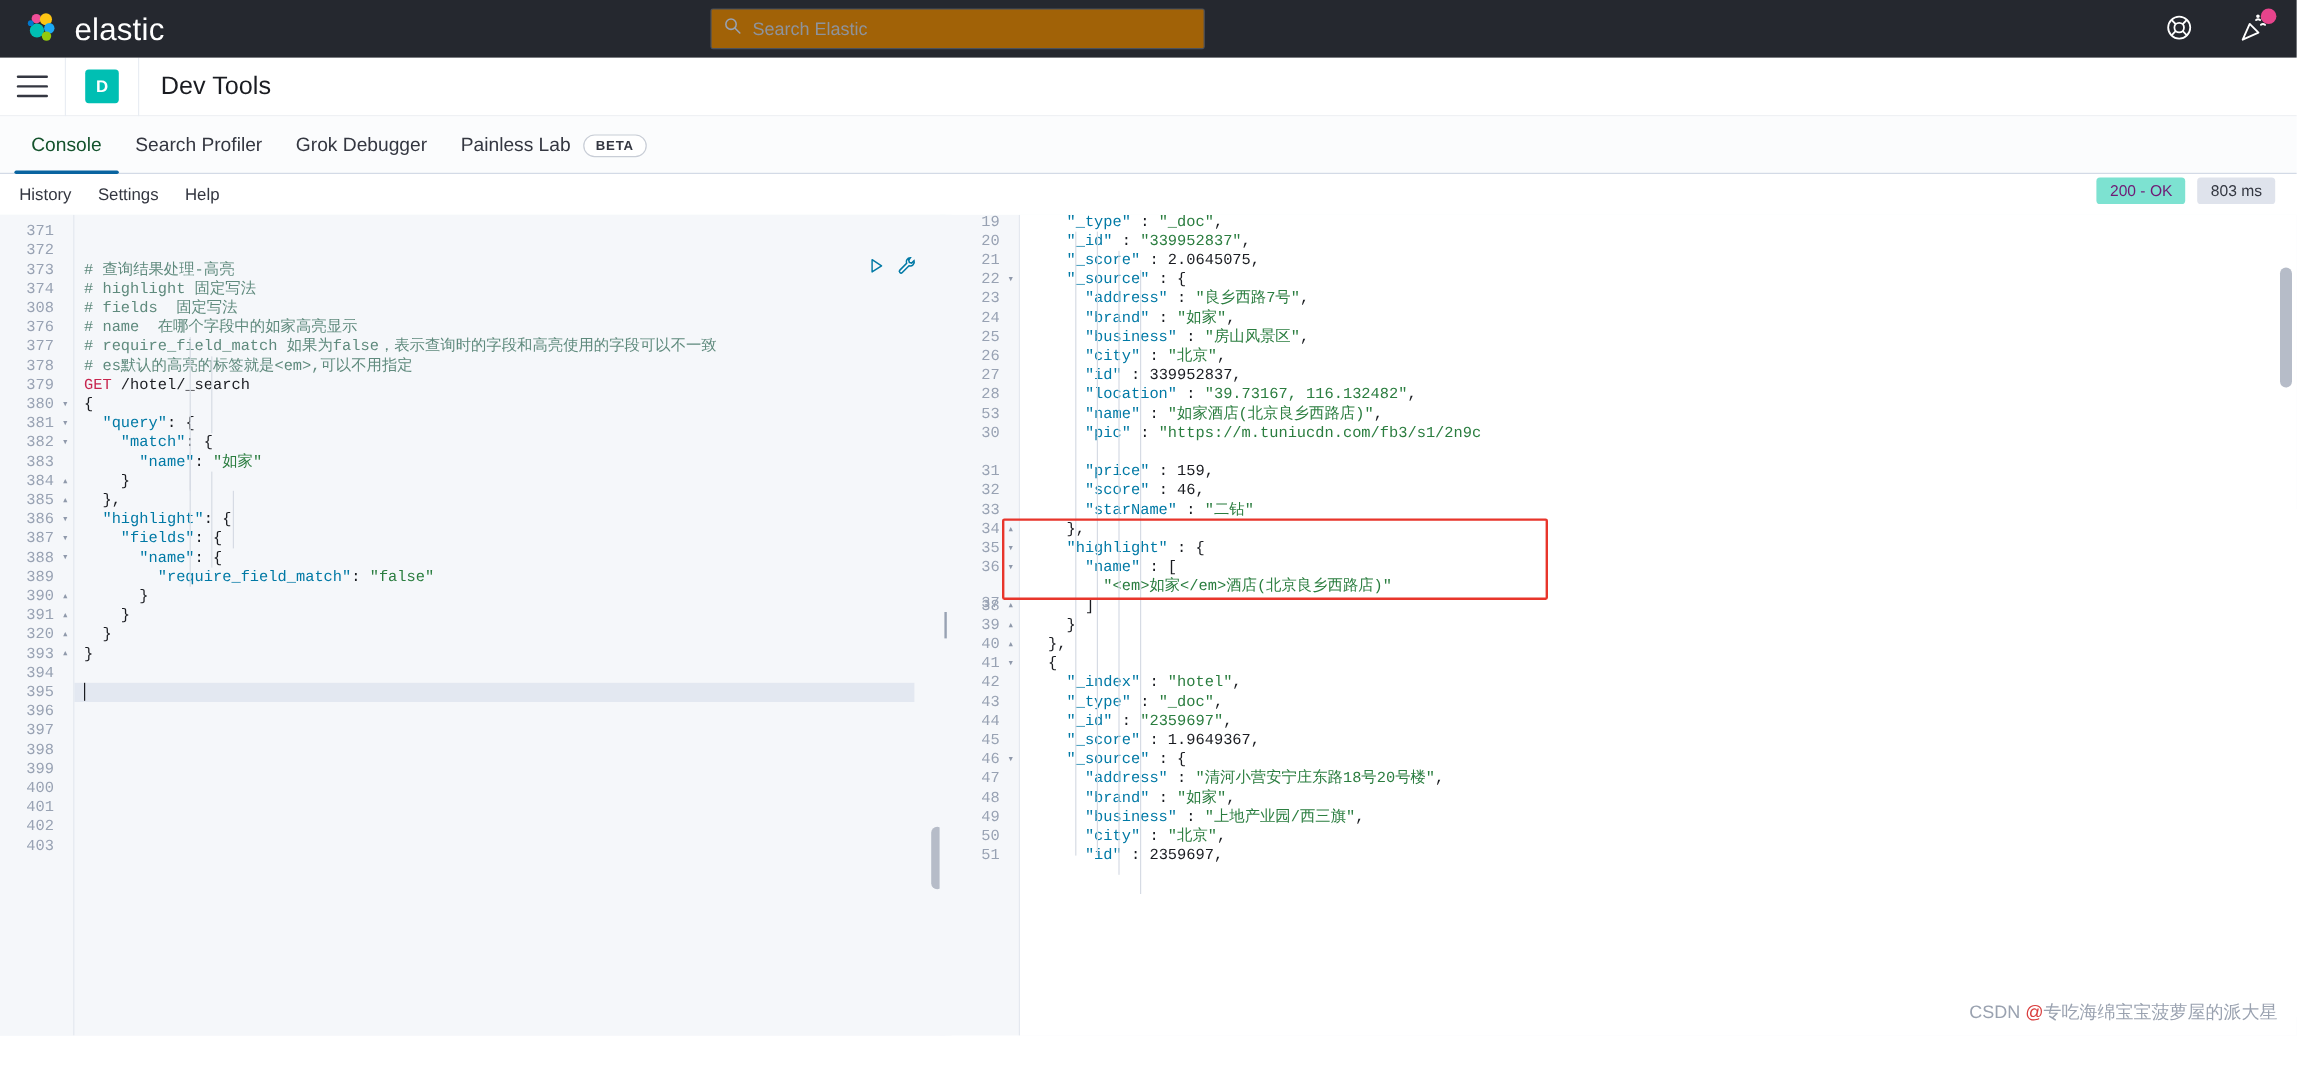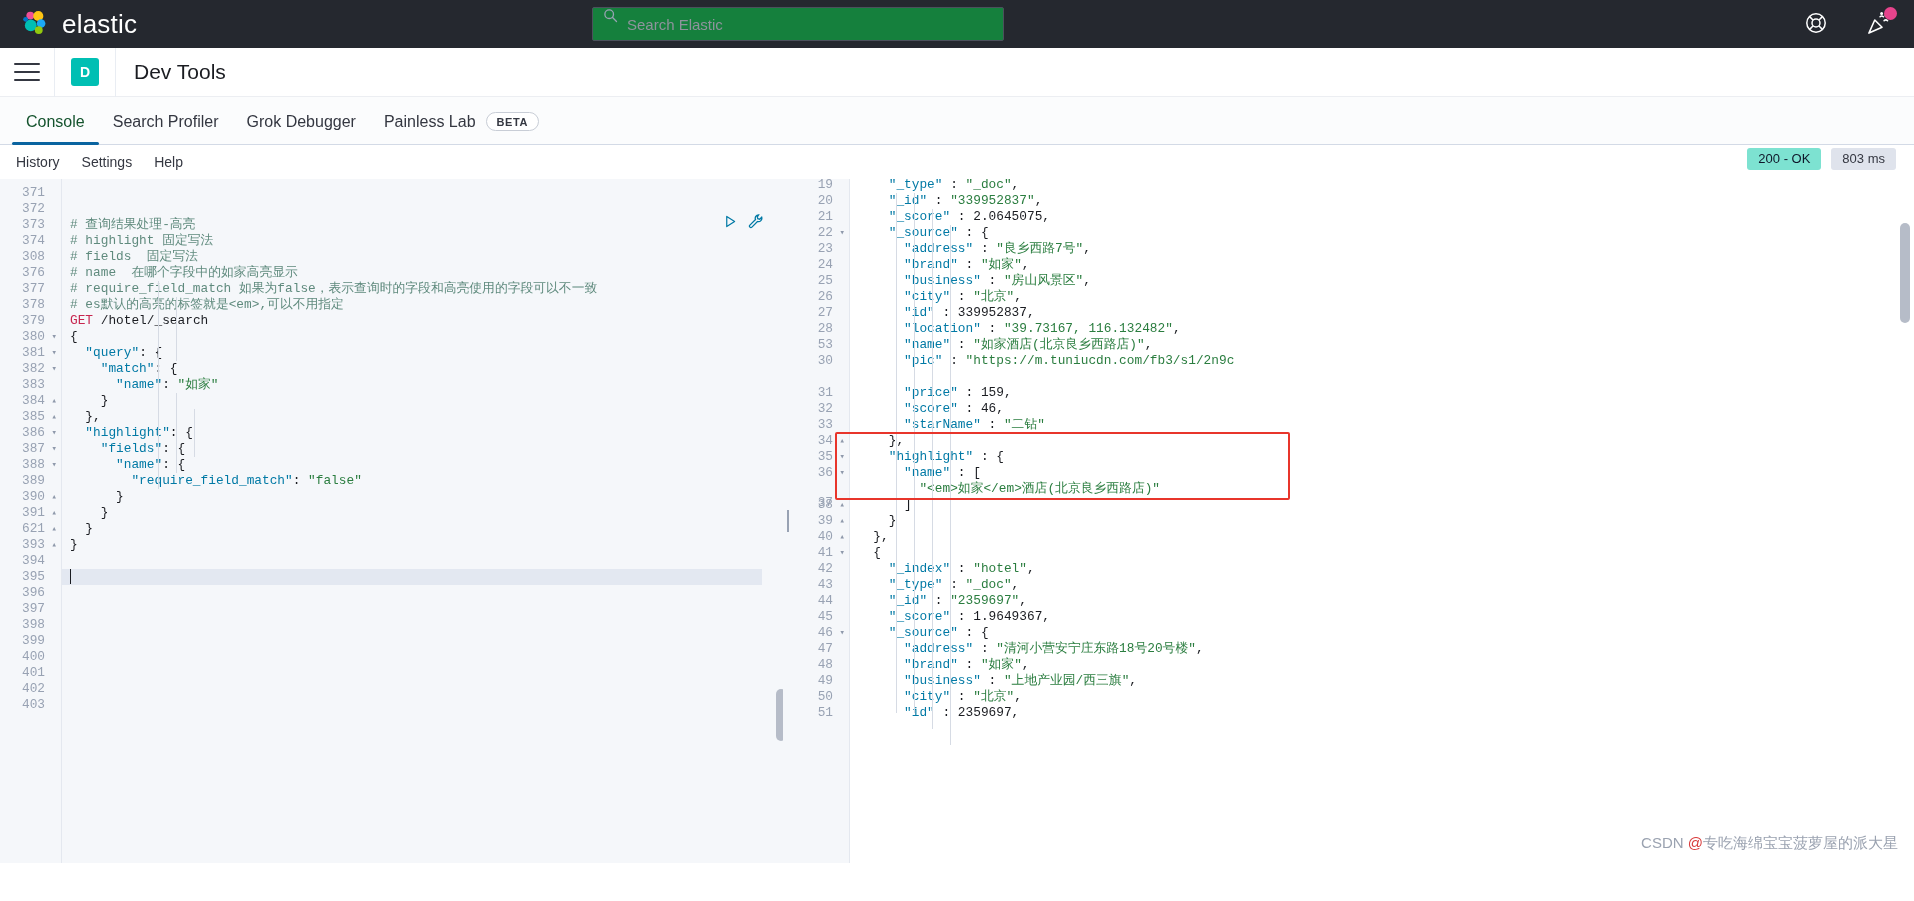--- a/index.html
+++ b/index.html
@@ -18,22 +18,22 @@
   }
   .brand { display: flex; align-items: center; gap: 12px; margin-left: 20px; }
   .brand-logo { width: 30px; height: 30px; position: relative; }
   .brand-name {
     color: #ffffff; font-size: 26px; letter-spacing: .2px;
     font-family: "Liberation Sans", sans-serif;
   }
   .searchwrap {
     position: absolute; left: 592px; top: 7px;
     width: 412px; height: 34px;
-    background: #15803d; border: 1px solid #4b515c; border-radius: 2px;
-    display: flex; padding: 0 10px; gap: 9px;
+    background: #a16207; border: 1px solid #4b515c; border-radius: 2px;
+    display: flex; align-items: center; padding: 0 10px; gap: 9px;
   }
   .searchwrap input {
     background: transparent; border: 0; outline: none;
     color: #c9ccd3; font-size: 15px; width: 100%;
     font-family: "Liberation Sans", sans-serif;
   }
   .searchwrap input::placeholder { color: #8e939c; }
   .top-right { position: absolute; right: 22px; top: 0; height: 48px;
     display: flex; align-items: center; gap: 36px; }
   .top-icon { position: relative; width: 26px; height: 26px; cursor: pointer; }
@@ -88,21 +88,21 @@
     padding-left: 16px; gap: 22px; position: relative; background: #ffffff;
   }
   .consolebar .link { font-size: 14px; color: #343741; cursor: pointer; }
   .status-chips {
     position: absolute; right: 18px; top: 3px; display: flex; gap: 10px; align-items: center;
   }
   .chip {
     font-size: 13px; padding: 3px 11px 4px 11px; border-radius: 3px;
     font-family: "Liberation Sans", sans-serif;
   }
-  .chip-ok { background: #7de2d1; color: #0f172a; }
+  .chip-ok { background: #7de2d1; color: #701a75; }
   .chip-time { background: #dfe3ec; color: #343741; }
 
   
   .editors {
     position: relative; height: 684px; display: flex;
     font-family: "Liberation Mono", monospace;
     background: #f5f7fa;
   }
   .pane { position: relative; overflow: hidden; height: 100%; }
   .pane-left { width: 788px; background: #f5f7fa; border-right: 0; }
@@ -292,21 +292,21 @@
         <div class="fold" style="top: 246px;">▾</div>
         <div class="lnum" style="top: 262px;">387</div>
         <div class="fold" style="top: 262px;">▾</div>
         <div class="lnum" style="top: 278px;">388</div>
         <div class="fold" style="top: 278px;">▾</div>
         <div class="lnum" style="top: 294px;">389</div>
         <div class="lnum" style="top: 310px;">390</div>
         <div class="fold" style="top: 310px;">▴</div>
         <div class="lnum" style="top: 326px;">391</div>
         <div class="fold" style="top: 326px;">▴</div>
-        <div class="lnum" style="top: 342px;">621</div>
+        <div class="lnum" style="top: 342px;">320</div>
         <div class="fold" style="top: 342px;">▴</div>
         <div class="lnum" style="top: 358px;">393</div>
         <div class="fold" style="top: 358px;">▴</div>
         <div class="lnum" style="top: 374px;">394</div>
         <div class="lnum" style="top: 390px;">395</div>
         <div class="lnum" style="top: 406px;">396</div>
         <div class="lnum" style="top: 422px;">397</div>
         <div class="lnum" style="top: 438px;">398</div>
         <div class="lnum" style="top: 454px;">399</div>
         <div class="lnum" style="top: 470px;">400</div>

